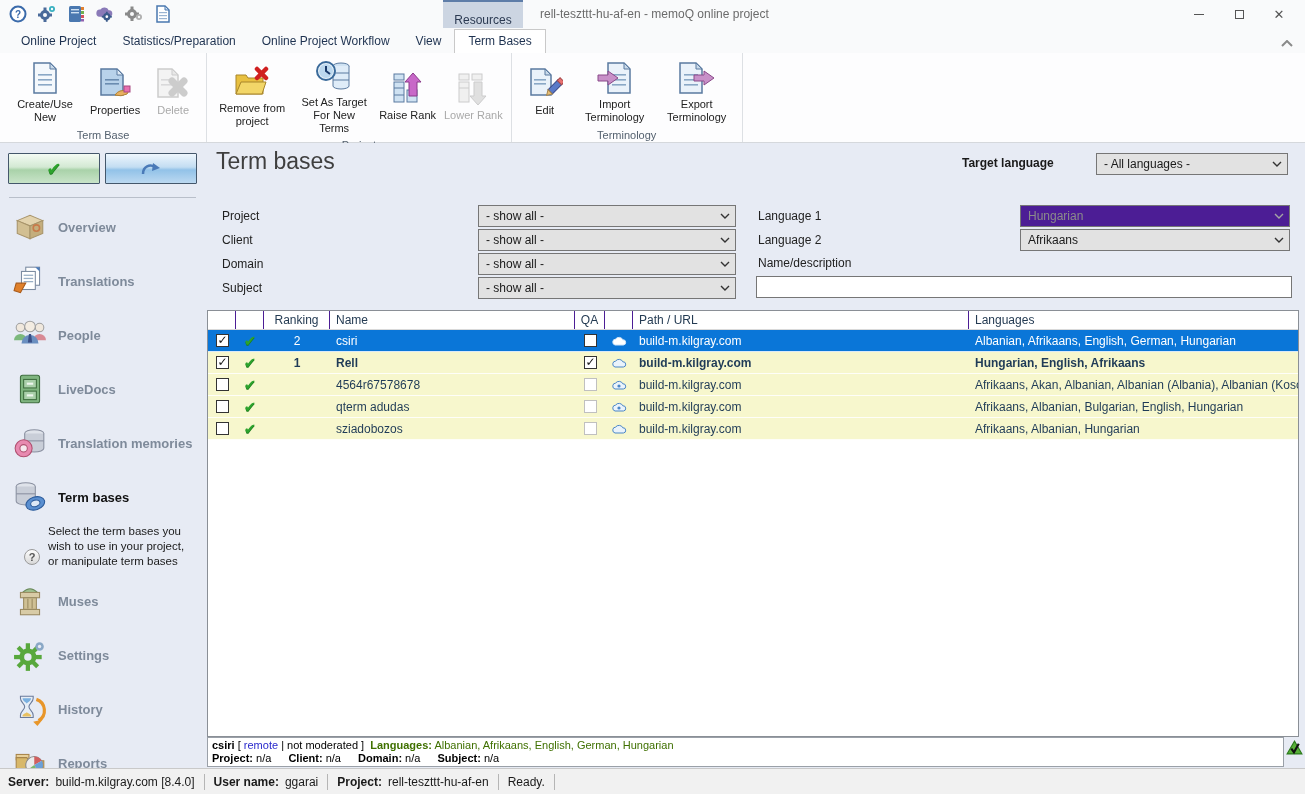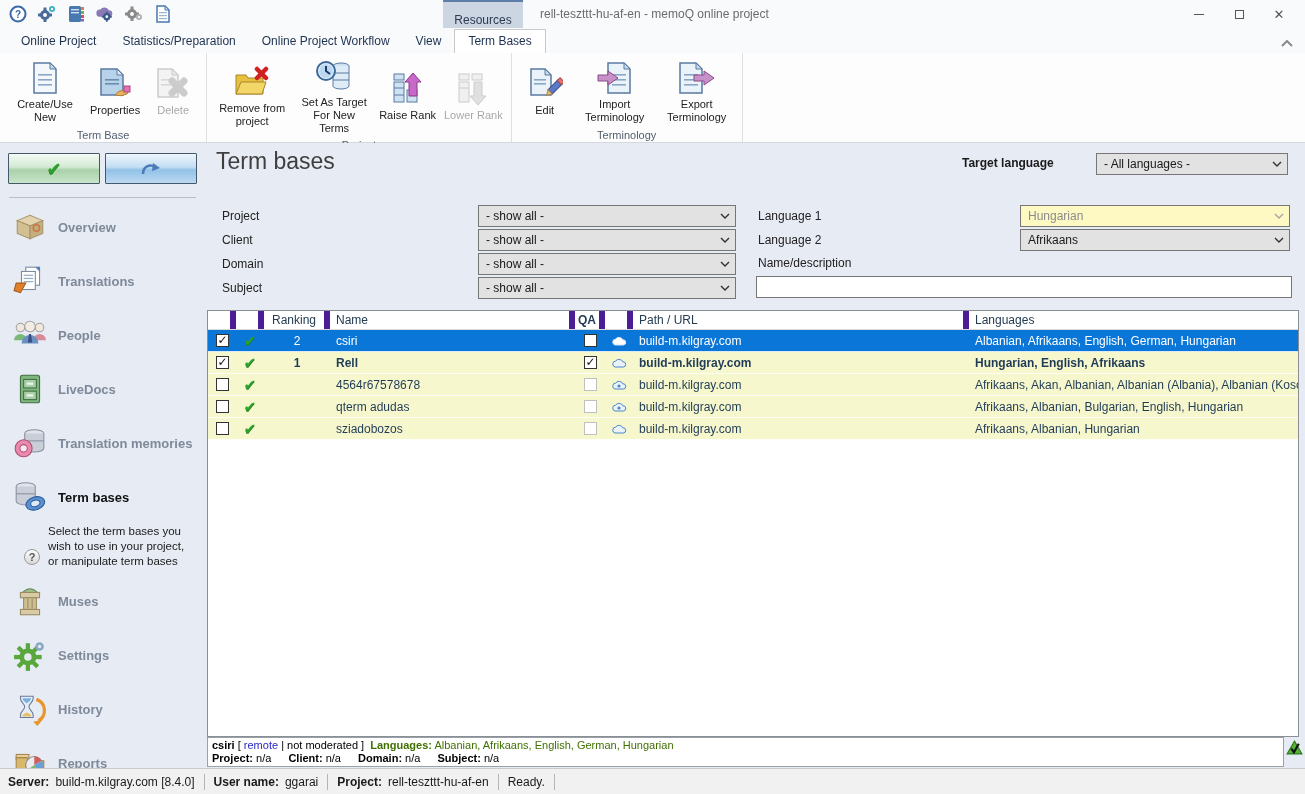--- a/index.html
+++ b/index.html
@@ -49,43 +49,43 @@
   .side-item.active .slabel { color:#111; }
   .side-desc { display:flex; gap:8px; padding:0 8px 6px 24px; align-items:flex-end; }
   .side-desc .dtext { font-size:11.5px; color:#1a1a1a; width:142px; line-height:1.3; }
   .qmark { width:16px; height:16px; border-radius:50%; background:linear-gradient(#fdfdfd,#d8d8d8); border:1px solid #9a9a9a; color:#555; font-size:11px; font-weight:bold; display:flex; align-items:center; justify-content:center; margin-bottom:4px; flex:0 0 auto; }
 
   
   .main { position:absolute; left:205px; top:0; width:1100px; height:625px; }
   .page-title { position:absolute; left:11px; top:5px; font-size:23px; font-weight:400; color:#3f3f3f; }
   .tl-label { position:absolute; left:757px; top:13px; font-size:12px; font-weight:bold; color:#1a1a1a; }
   .select { height:22px; background:#e2e2e2; border:1px solid #767676; display:flex; align-items:center; justify-content:space-between; padding:0 5px 0 7px; font-size:12px; color:#1a1a1a; }
-  .select.disabled { background:#fef9c3; color:#8b8b8b; }
+  .select.disabled { background:#4c1d95; color:#8b8b8b; }
   .select .chev svg { display:block; }
   .select.disabled .chev path { stroke:#a5a5a5; }
   .tl-select { position:absolute; left:891px; top:10px; width:192px; }
 
   .flabel { position:absolute; font-size:12px; color:#222; }
   .fsel { position:absolute; width:258px; }
   .fsel-r { position:absolute; width:270px; }
   .name-input { position:absolute; left:551px; top:133px; width:536px; height:22px; border:1px solid #767676; background:#fff; font-family:inherit; font-size:12px; padding:0 5px; }
 
   
   .tbl { position:absolute; left:2px; top:167px; width:1092px; height:427px; background:#fff; border:1px solid #8a8f96; }
   .thead { display:flex; height:19px; background:#fff; border-bottom:1px solid #d9d9d9; font-size:12px; color:#243b53; }
-  .thead .hc { border-right:6px solid #4c1d95; display:flex; align-items:center; padding:0 6px; overflow:hidden; white-space:nowrap; }
+  .thead .hc { border-right:1px solid #4c1d95; display:flex; align-items:center; padding:0 6px; overflow:hidden; white-space:nowrap; }
   .trow { display:flex; height:22px; background:#f7f7cd; border-bottom:1px solid rgba(255,255,255,.85); font-size:12px; color:#1f3b57; align-items:center; }
   .trow .tc { display:flex; align-items:center; padding:0 6px; overflow:hidden; white-space:nowrap; height:100%; }
   .trow.selected { background:#0a76d8; color:#fff; }
   .trow.bold { font-weight:bold; }
   .c-use { width:28px; justify-content:center; }
   .c-chk { width:28px; justify-content:center; }
   .c-rank { width:66px; justify-content:center; }
   .c-name { width:245px; }
-  .c-qa { width:30px; justify-content:center;font-weight:bold; }
+  .c-qa { width:30px; justify-content:center; }
   .c-cloud { width:28px; justify-content:center; }
   .c-path { width:336px; }
   .c-lang { flex:1; }
   .cb { width:13px; height:13px; background:#fff; border:1px solid #333; position:relative; }
   .cb.checked::after { content:"\2713"; position:absolute; left:1px; top:-2px; font-size:12px; color:#111; }
   .cb.disabled { border-color:#c0c0c0; }
   .vcheck { color:#2da32d; font-size:15px; font-weight:bold; text-shadow:0 1px 0 #1b7a1b; }
   .cloud-dot { display:none; }
   .trow.selected .cloud-body { fill:#fff; stroke:#cfe4f8; }
 

